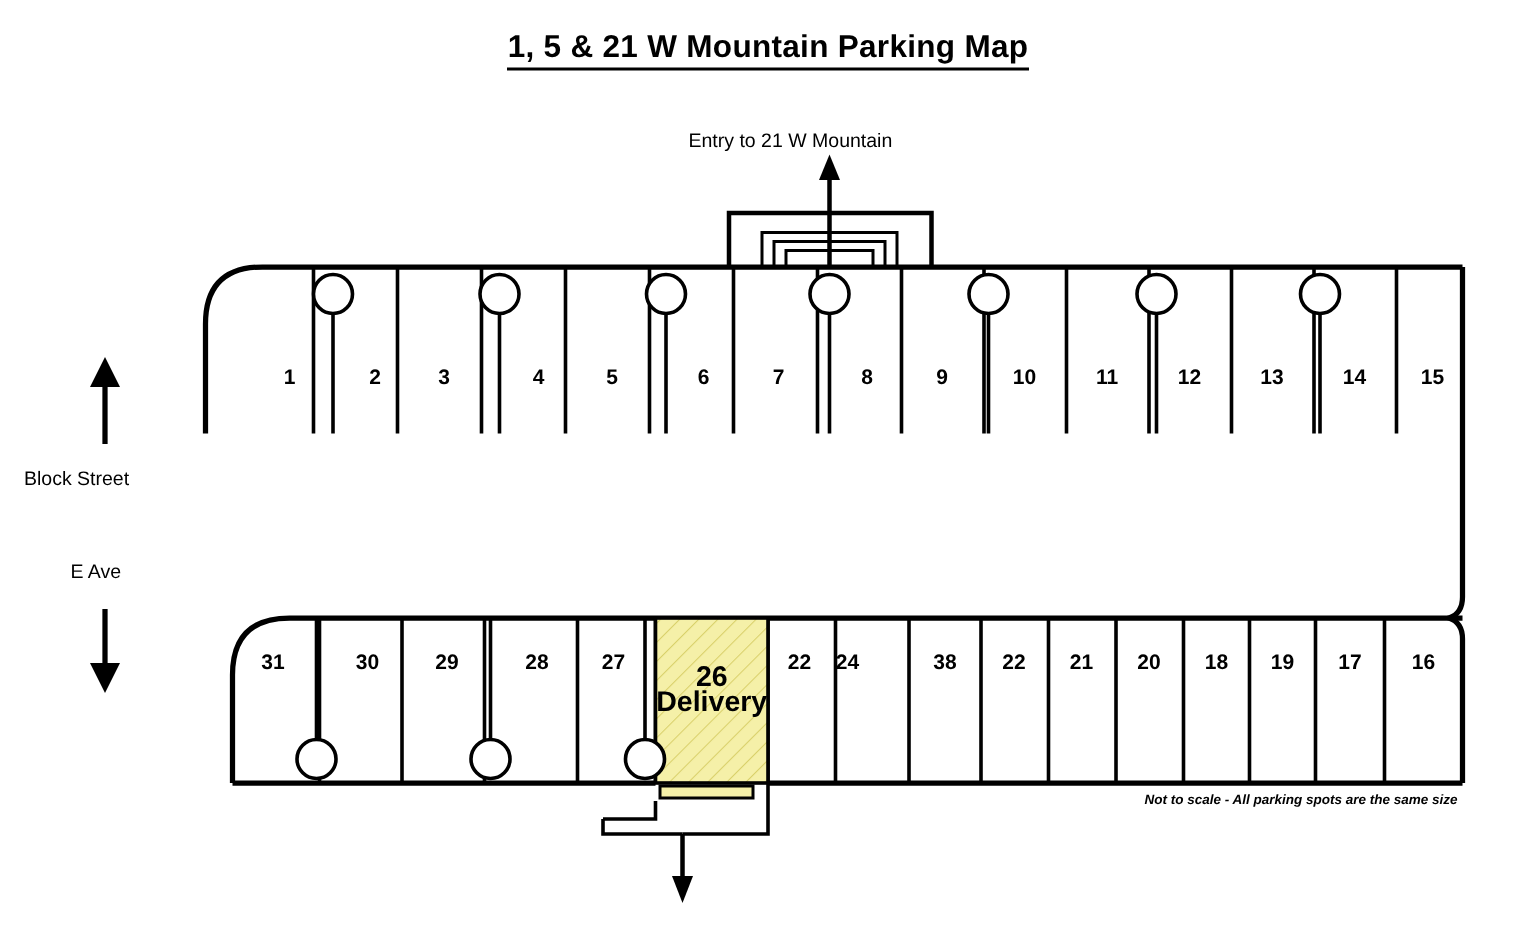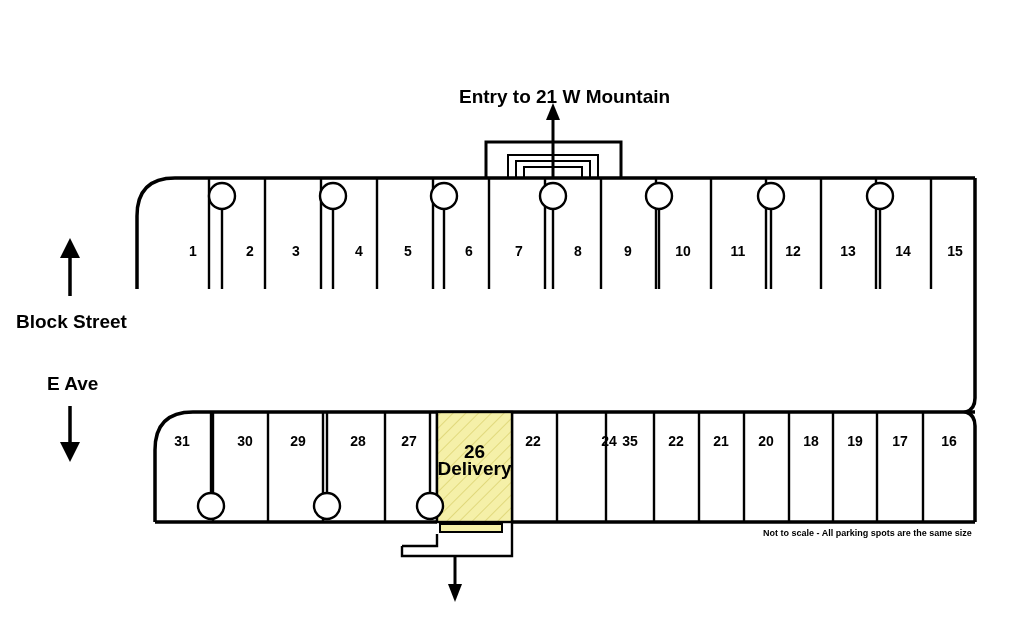--- a/index.html
+++ b/index.html
@@ -29,36 +29,37 @@
     font-size: 21px;
     font-weight: bold;
     letter-spacing: 0.2px;
   }
   .title span {
     border-bottom: 2px solid #000;
     padding-bottom: 2px;
   }
   .label {
     position: absolute;
-    font-weight: bold;
-    font-size: 19px;
+    font-weight: normal;
+    font-size: 13px;
     white-space: nowrap;
   }
   .stall-num {
     position: absolute;
     font-size: 14px;
     font-weight: bold;
     text-align: center;
     white-space: nowrap;
   }
   .footnote {
     position: absolute;
     font-size: 9px;
     font-weight: bold;
     white-space: nowrap;
+    font-style: italic;
   }
   .delivery-label {
     position: absolute;
     font-size: 19px;
     font-weight: bold;
     text-align: center;
     line-height: 17px;
     white-space: nowrap;
   }
   svg.layer {
@@ -67,20 +68,21 @@
     top: 0;
     width: 1024px;
     height: 618px;
   }
 </style>
 </head>
 <body>
 
 <div id="map-root">
 
+  <div class="title"><span>1, 5 &amp; 21 W Mountain Parking Map</span></div>
 
   <svg class="layer" viewBox="0 0 1024 618">
 
     <g>
       <line x1="553" y1="178" x2="553" y2="113" stroke="#000" stroke-width="3"></line>
       <polygon points="553,103 546,120 560,120" fill="#000"></polygon>
 
       <path d="M486,178 L486,142 L621,142 L621,178" fill="none" stroke="#000" stroke-width="3"></path>
       <path d="M508,178 L508,155 L598,155 L598,178" fill="none" stroke="#000" stroke-width="2"></path>
       <path d="M516,178 L516,161 L590,161 L590,178" fill="none" stroke="#000" stroke-width="2"></path>
@@ -241,22 +243,22 @@
   <div class="stall-num" style="left:831px; top:243px; width:34px;">13</div>
   <div class="stall-num" style="left:886px; top:243px; width:34px;">14</div>
   <div class="stall-num" style="left:938px; top:243px; width:34px;">15</div>
 
   <div class="stall-num" style="left:165px; top:433px; width:34px;">31</div>
   <div class="stall-num" style="left:228px; top:433px; width:34px;">30</div>
   <div class="stall-num" style="left:281px; top:433px; width:34px;">29</div>
   <div class="stall-num" style="left:341px; top:433px; width:34px;">28</div>
   <div class="stall-num" style="left:392px; top:433px; width:34px;">27</div>
   <div class="stall-num" style="left:516px; top:433px; width:34px;">22</div>
-  <div class="stall-num" style="left:592px; top:433px; width:34px;">24</div>
-  <div class="stall-num" style="left:613px; top:433px; width:34px;">35</div>
+  <div class="stall-num" style="left:548px; top:433px; width:34px;">24</div>
+  <div class="stall-num" style="left:613px; top:433px; width:34px;">38</div>
   <div class="stall-num" style="left:659px; top:433px; width:34px;">22</div>
   <div class="stall-num" style="left:704px; top:433px; width:34px;">21</div>
   <div class="stall-num" style="left:749px; top:433px; width:34px;">20</div>
   <div class="stall-num" style="left:794px; top:433px; width:34px;">18</div>
   <div class="stall-num" style="left:838px; top:433px; width:34px;">19</div>
   <div class="stall-num" style="left:883px; top:433px; width:34px;">17</div>
   <div class="stall-num" style="left:932px; top:433px; width:34px;">16</div>
 
 </div>
 

